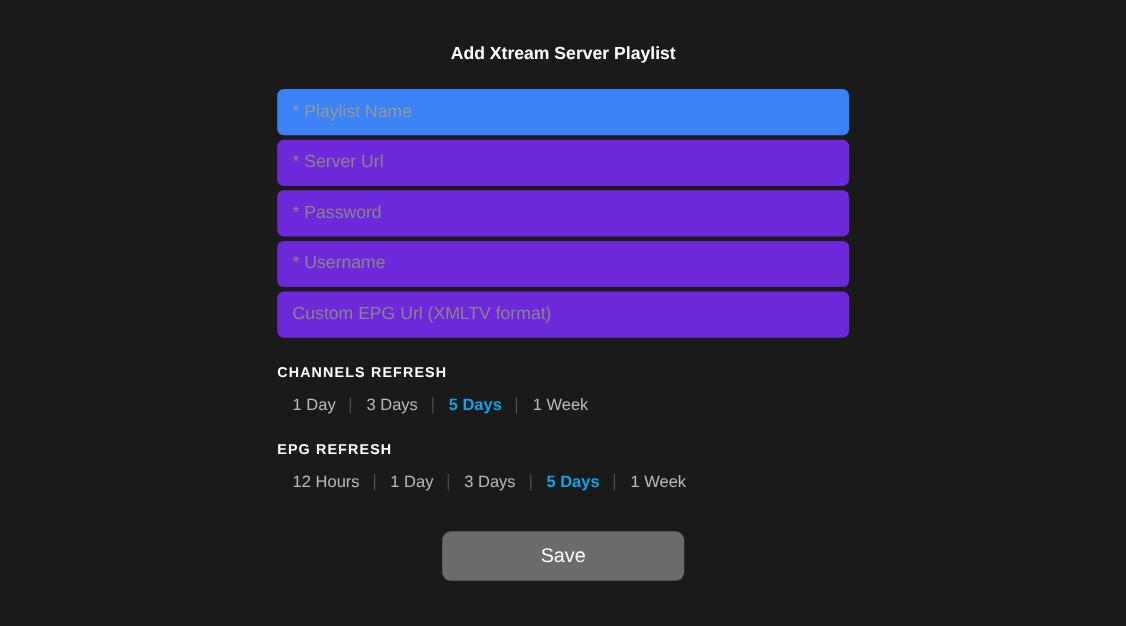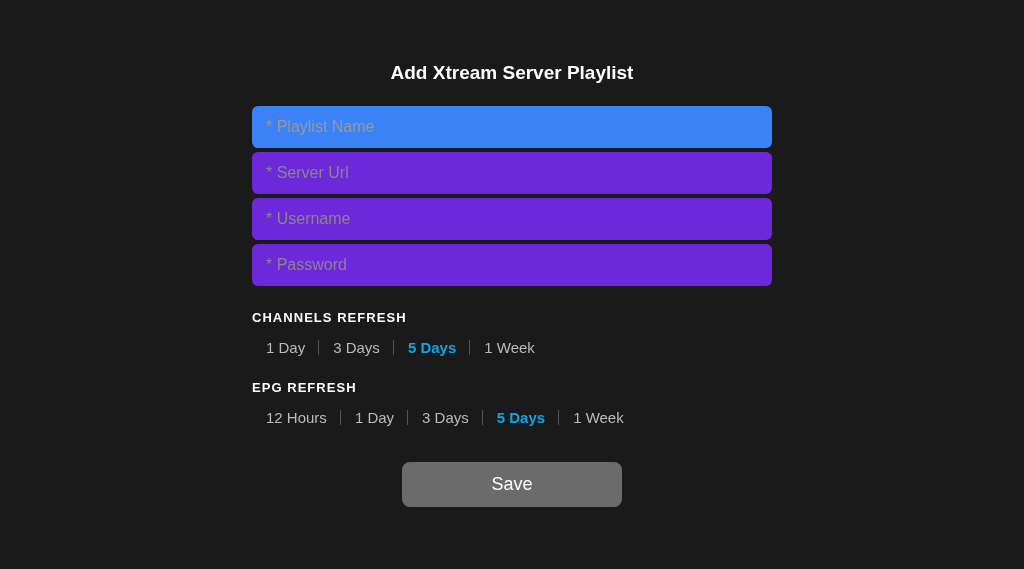--- a/index.html
+++ b/index.html
@@ -22,21 +22,21 @@
     .container {
       width: 520px;
       display: flex;
       flex-direction: column;
       align-items: center;
       gap: 0;
     }
 
     .page-title {
       color: #ffffff;
-      font-size: 19px;
+      font-size: 16px;
       font-weight: 600;
       margin-bottom: 22px;
       text-align: center;
     }
 
     .form-section {
       width: 100%;
       display: flex;
       flex-direction: column;
       gap: 4px;
@@ -131,22 +131,23 @@
   </style>
 </head>
 <body>
 
 <div class="container">
   <h1 class="page-title">Add Xtream Server Playlist</h1>
 
   <div class="form-section">
     <input class="text-input" type="text" placeholder="* Playlist Name" style="">
     <input class="text-input dark" type="text" placeholder="* Server Url" style="">
+    <input class="text-input dark" type="password" placeholder="* Password" style="">
     <input class="text-input dark" type="text" placeholder="* Username" style="">
-    <input class="text-input dark" type="password" placeholder="* Password" style="">
+    <input class="text-input dark" type="text" placeholder="Custom EPG Url (XMLTV format)" style="">
   </div>
 
   <div class="refresh-group">
     <div class="section-label">CHANNELS REFRESH</div>
     <div class="refresh-options">
       <div class="refresh-option">1 Day</div>
       <div class="refresh-option">3 Days</div>
       <div class="refresh-option selected">5 Days</div>
       <div class="refresh-option">1 Week</div>
     </div>

